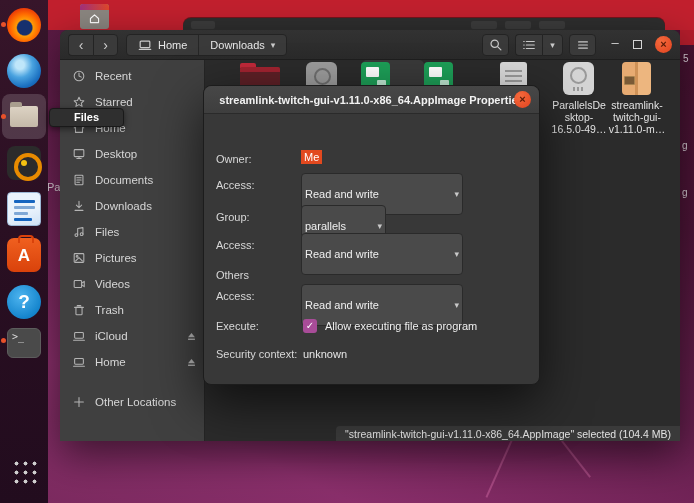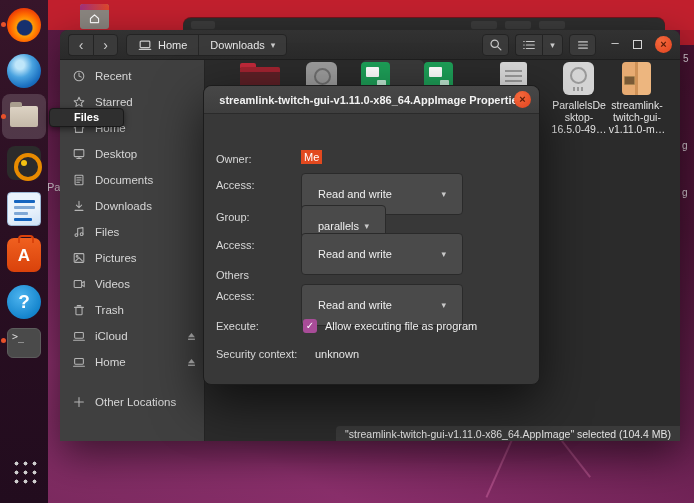--- a/index.html
+++ b/index.html
@@ -165,28 +165,28 @@
   .dlg-tabs { display:flex; height:27px; background:#313131; border-bottom:1px solid #272727; }
   .dlg-tab { flex:1; display:flex; align-items:center; justify-content:center;
     font-size:11px; font-weight:bold; color:#969696; position:relative; }
   .dlg-tab.active { color:#f5f5f5; }
   .dlg-tab.active::after { content:""; position:absolute; left:0; right:0; bottom:0; height:3px; background:#e8512a; }
   .dlg-row { position:absolute; left:0; width:100%; }
   .dlg-label { position:absolute; left:12px; font-size:11px; color:#d8d8d8; }
   .owner-value { position:absolute; left:97px; top:-3px; background:#e2491f; color:#fff;
     font-size:11px; padding:1px 3px; }
   .dd { position:absolute; left:97px; height:42px; background:#4a4a4a; border:1px solid #2a2a2a;
-    border-radius:4px; display:flex; align-items:center; padding:0 16px;
+    border-radius:4px; display:flex; align-items:center; padding:0 3px;
     font-size:11px; color:#f0f0f0; }
   .dd .caret { margin-left:auto; }
   .dd.w-big { width:162px; } .dd.w-sm { width:85px; }
   .chk { position:absolute; left:99px; top:-1px; width:14px; height:14px; border-radius:3px;
     background:#a84c98; color:#fff; font-size:10px; line-height:14px; text-align:center; }
   .chk-label { position:absolute; left:121px; font-size:11px; color:#efefef; }
-  .sec-value { position:absolute; left:99px; font-size:11px; color:#e6e6e6;margin-left:12px; }
+  .sec-value { position:absolute; left:99px; font-size:11px; color:#e6e6e6; }
 
   
   .tooltip { position:absolute; left:49px; top:108px; z-index:40; background:#2f2f2f;
     border:1px solid #191919; border-radius:4px; padding:2px 24px 3px;
     font-size:11px; font-weight:bold; color:#fff; box-shadow:0 2px 6px rgba(0,0,0,.5); }
 
   svg { display:block; }
   .st { stroke:#c8c8c8; stroke-width:1.4; fill:none; stroke-linecap:round; stroke-linejoin:round; }
   .side-row .st { stroke:#b4b4b4; stroke-width:1.2; }
 </style>

